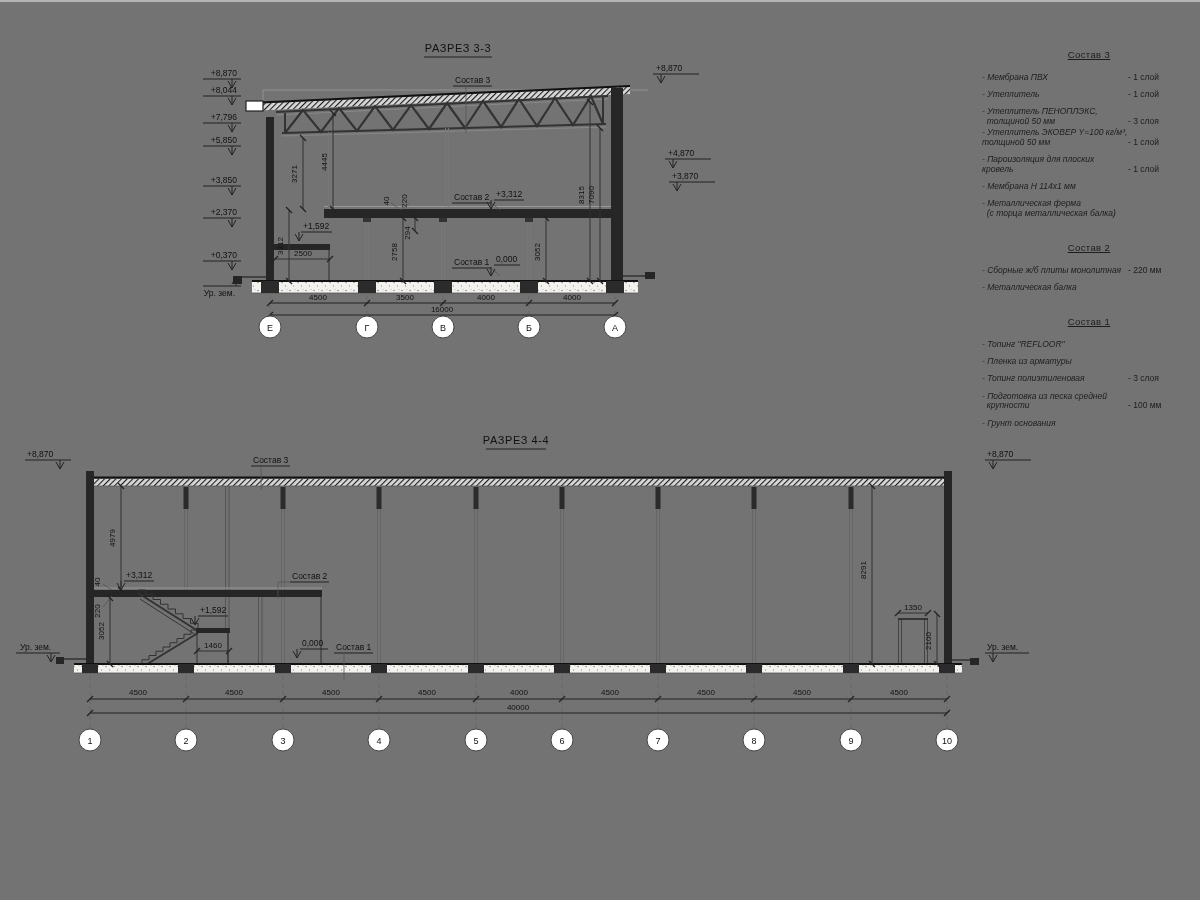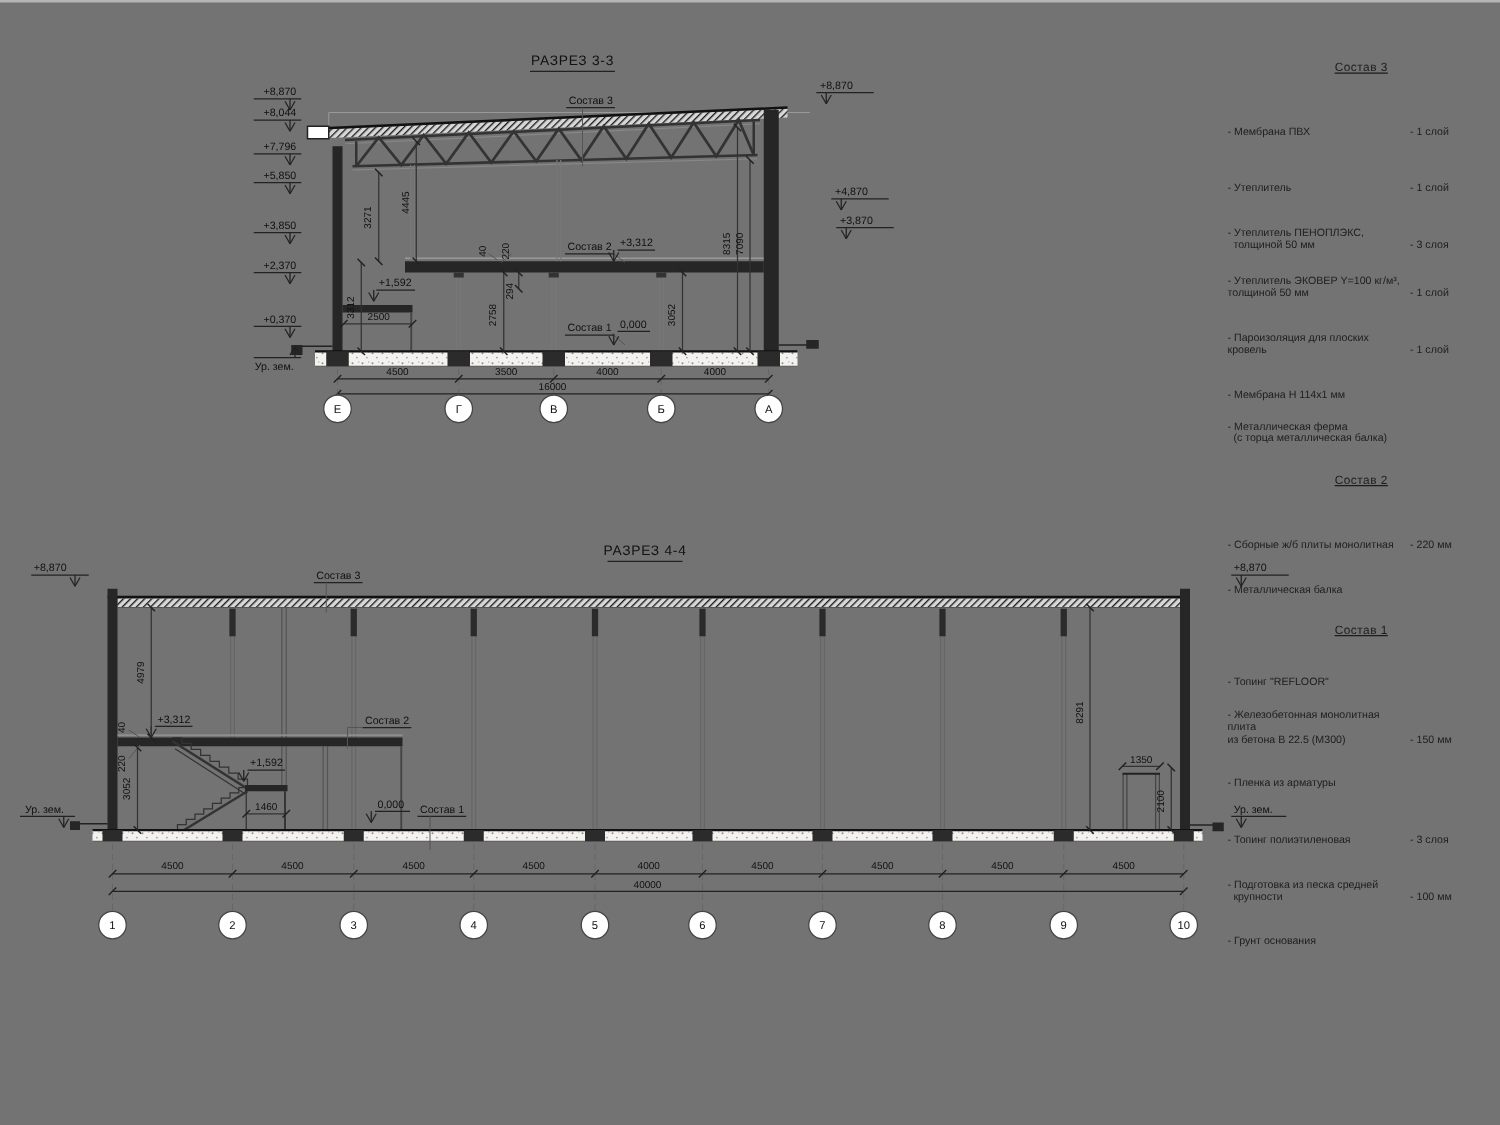--- a/index.html
+++ b/index.html
@@ -10,22 +10,22 @@
   .t-title{font-size:11px;letter-spacing:.6px;}
   .t-dim{font-size:8px;}
   .t-lvl{font-size:8.5px;}
   .t-call{font-size:8.5px;}
   .t-bub{font-size:9px;}
   
   .legend{position:absolute;left:982px;top:50px;width:214px;color:#1d1d1d;font-size:8.5px;line-height:9.8px;}
   .lg-title{text-align:center;text-decoration:underline;font-size:9.5px;margin-bottom:13px;letter-spacing:.4px;}
   .lg-gap{margin-top:24px;}
   .lg-row{display:flex;align-items:flex-end;margin-bottom:7.5px;}
-  .lg-name{width:146px;white-space:pre-line;}
-  .lg-qty{width:66px;margin-top:28px;}
+  .lg-name{width:146px;white-space:pre-line;font-style:italic;}
+  .lg-qty{width:66px;}
 </style>
 </head>
 <body>
 
 <div class="sheet">
 <div class="topbar"></div>
 
 <svg width="1200" height="900" viewBox="0 0 1200 900">
   <defs>
     <pattern id="stip" width="8" height="8" patternUnits="userSpaceOnUse">
@@ -505,25 +505,20 @@
     <div class="lg-name">- Металлическая балка</div>
     <div class="lg-qty"></div>
   </div>
 
   <div class="lg-title lg-gap">Состав 1</div>
   <div class="lg-row">
     <div class="lg-name">- Топинг "REFLOOR"</div>
     <div class="lg-qty"></div>
   </div>
   <div class="lg-row">
-    <div class="lg-name">- Железобетонная  монолитная плита
-из бетона В 22.5 (М300)</div>
-    <div class="lg-qty">- 150 мм</div>
-  </div>
-  <div class="lg-row">
     <div class="lg-name">- Пленка из арматуры</div>
     <div class="lg-qty"></div>
   </div>
   <div class="lg-row">
     <div class="lg-name">- Топинг полиэтиленовая</div>
     <div class="lg-qty">- 3 слоя</div>
   </div>
   <div class="lg-row">
     <div class="lg-name">- Подготовка из песка средней
 &nbsp;&nbsp;крупности</div>

